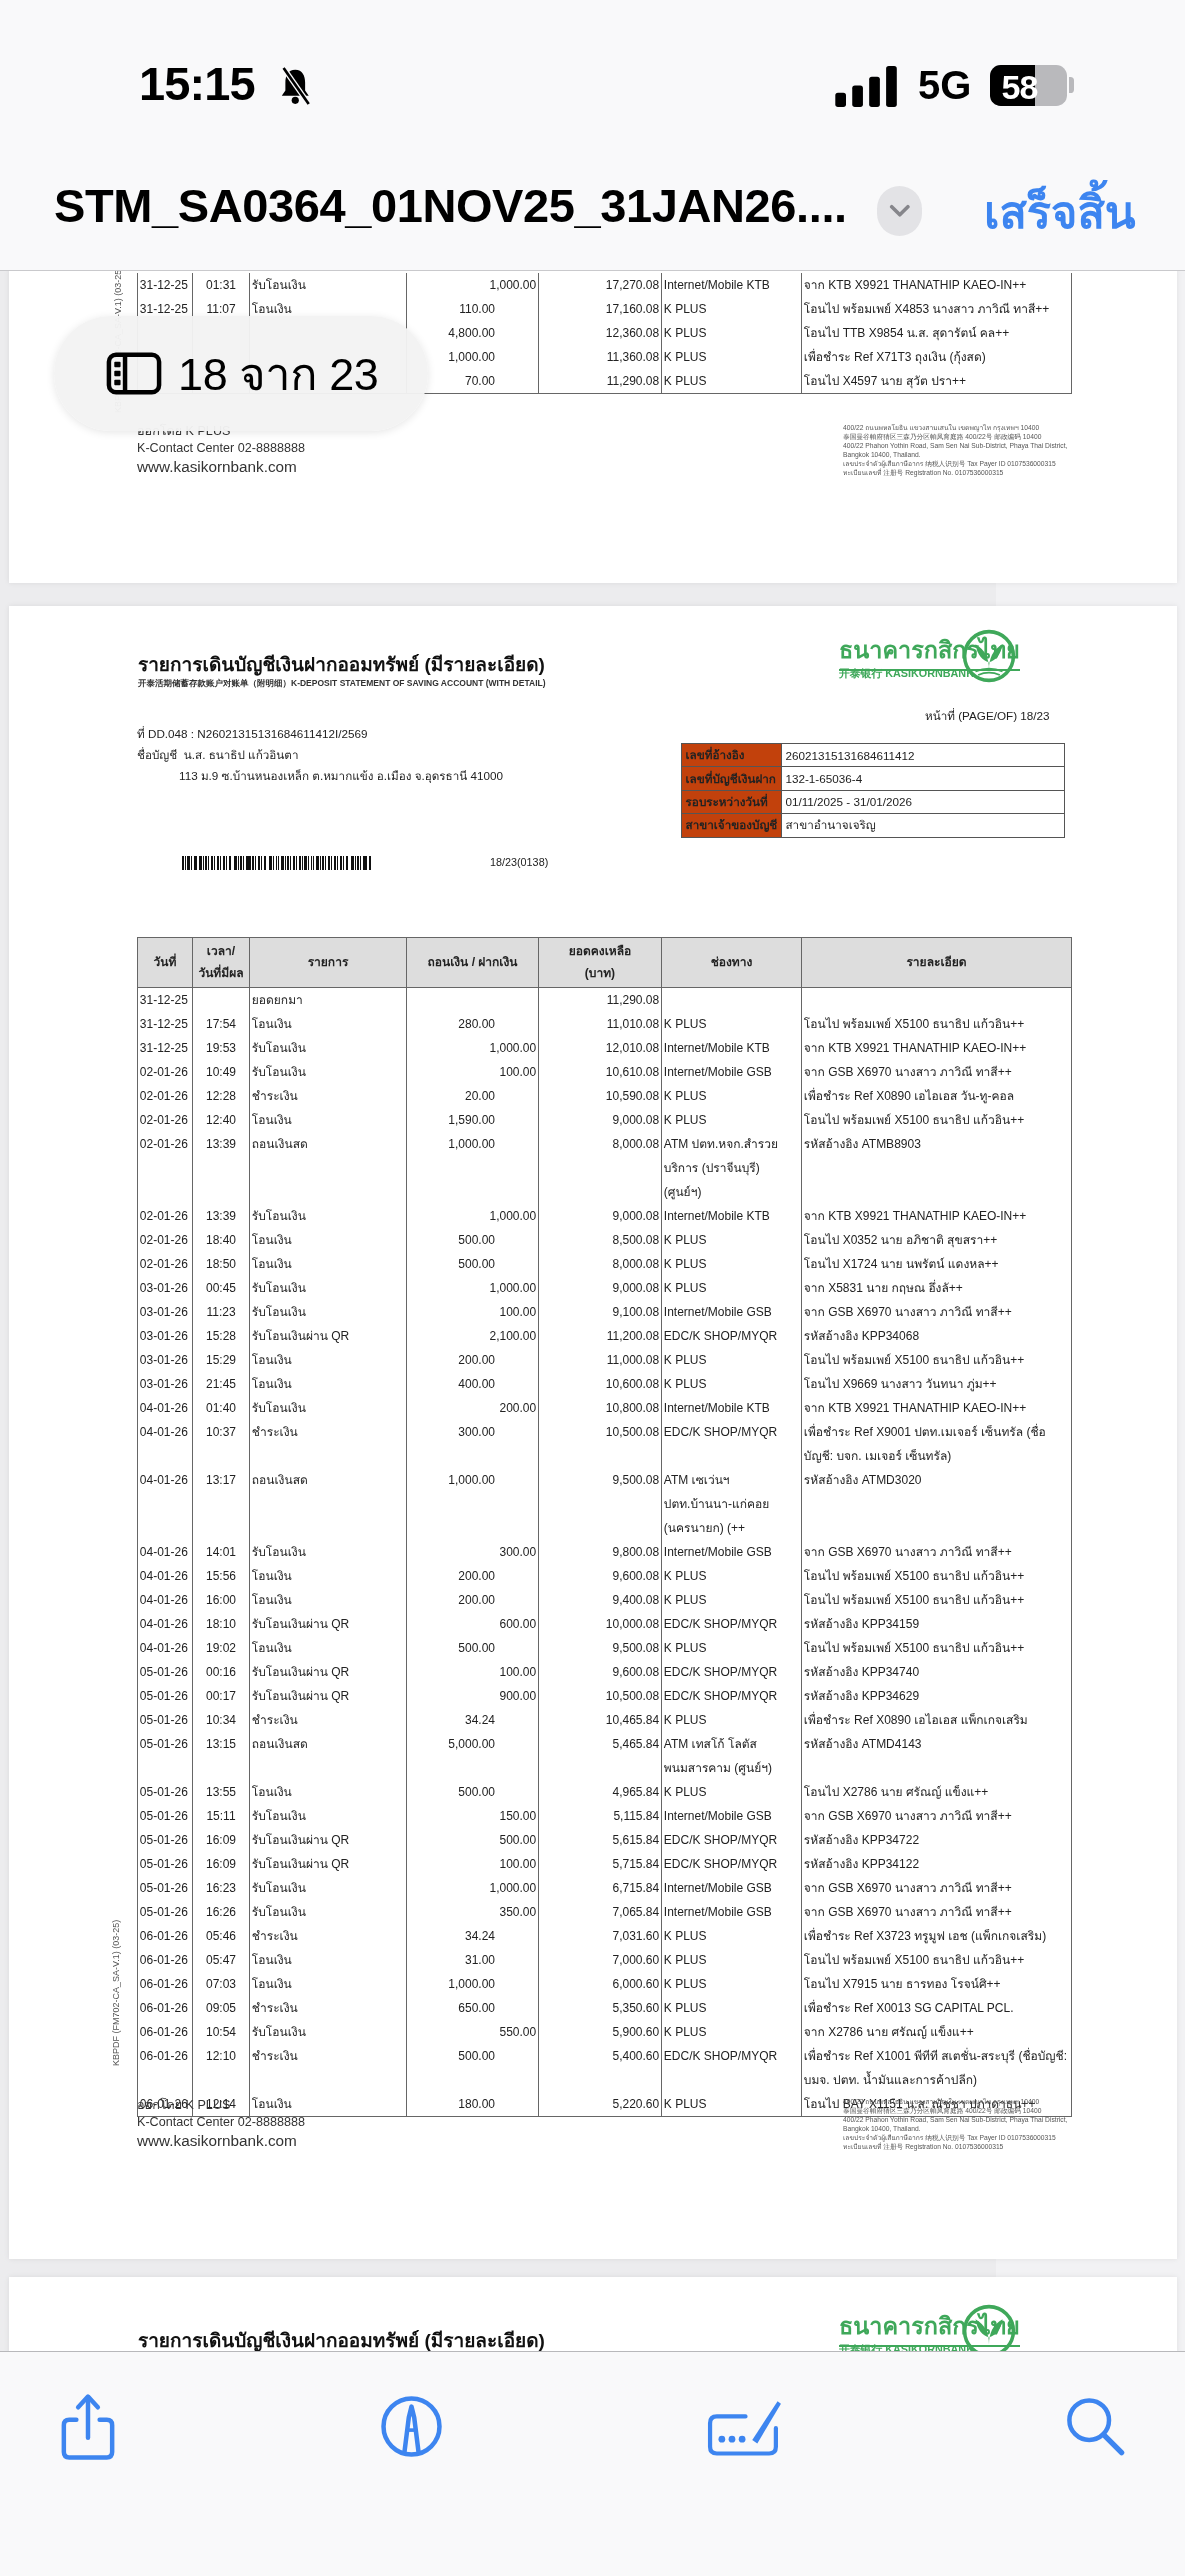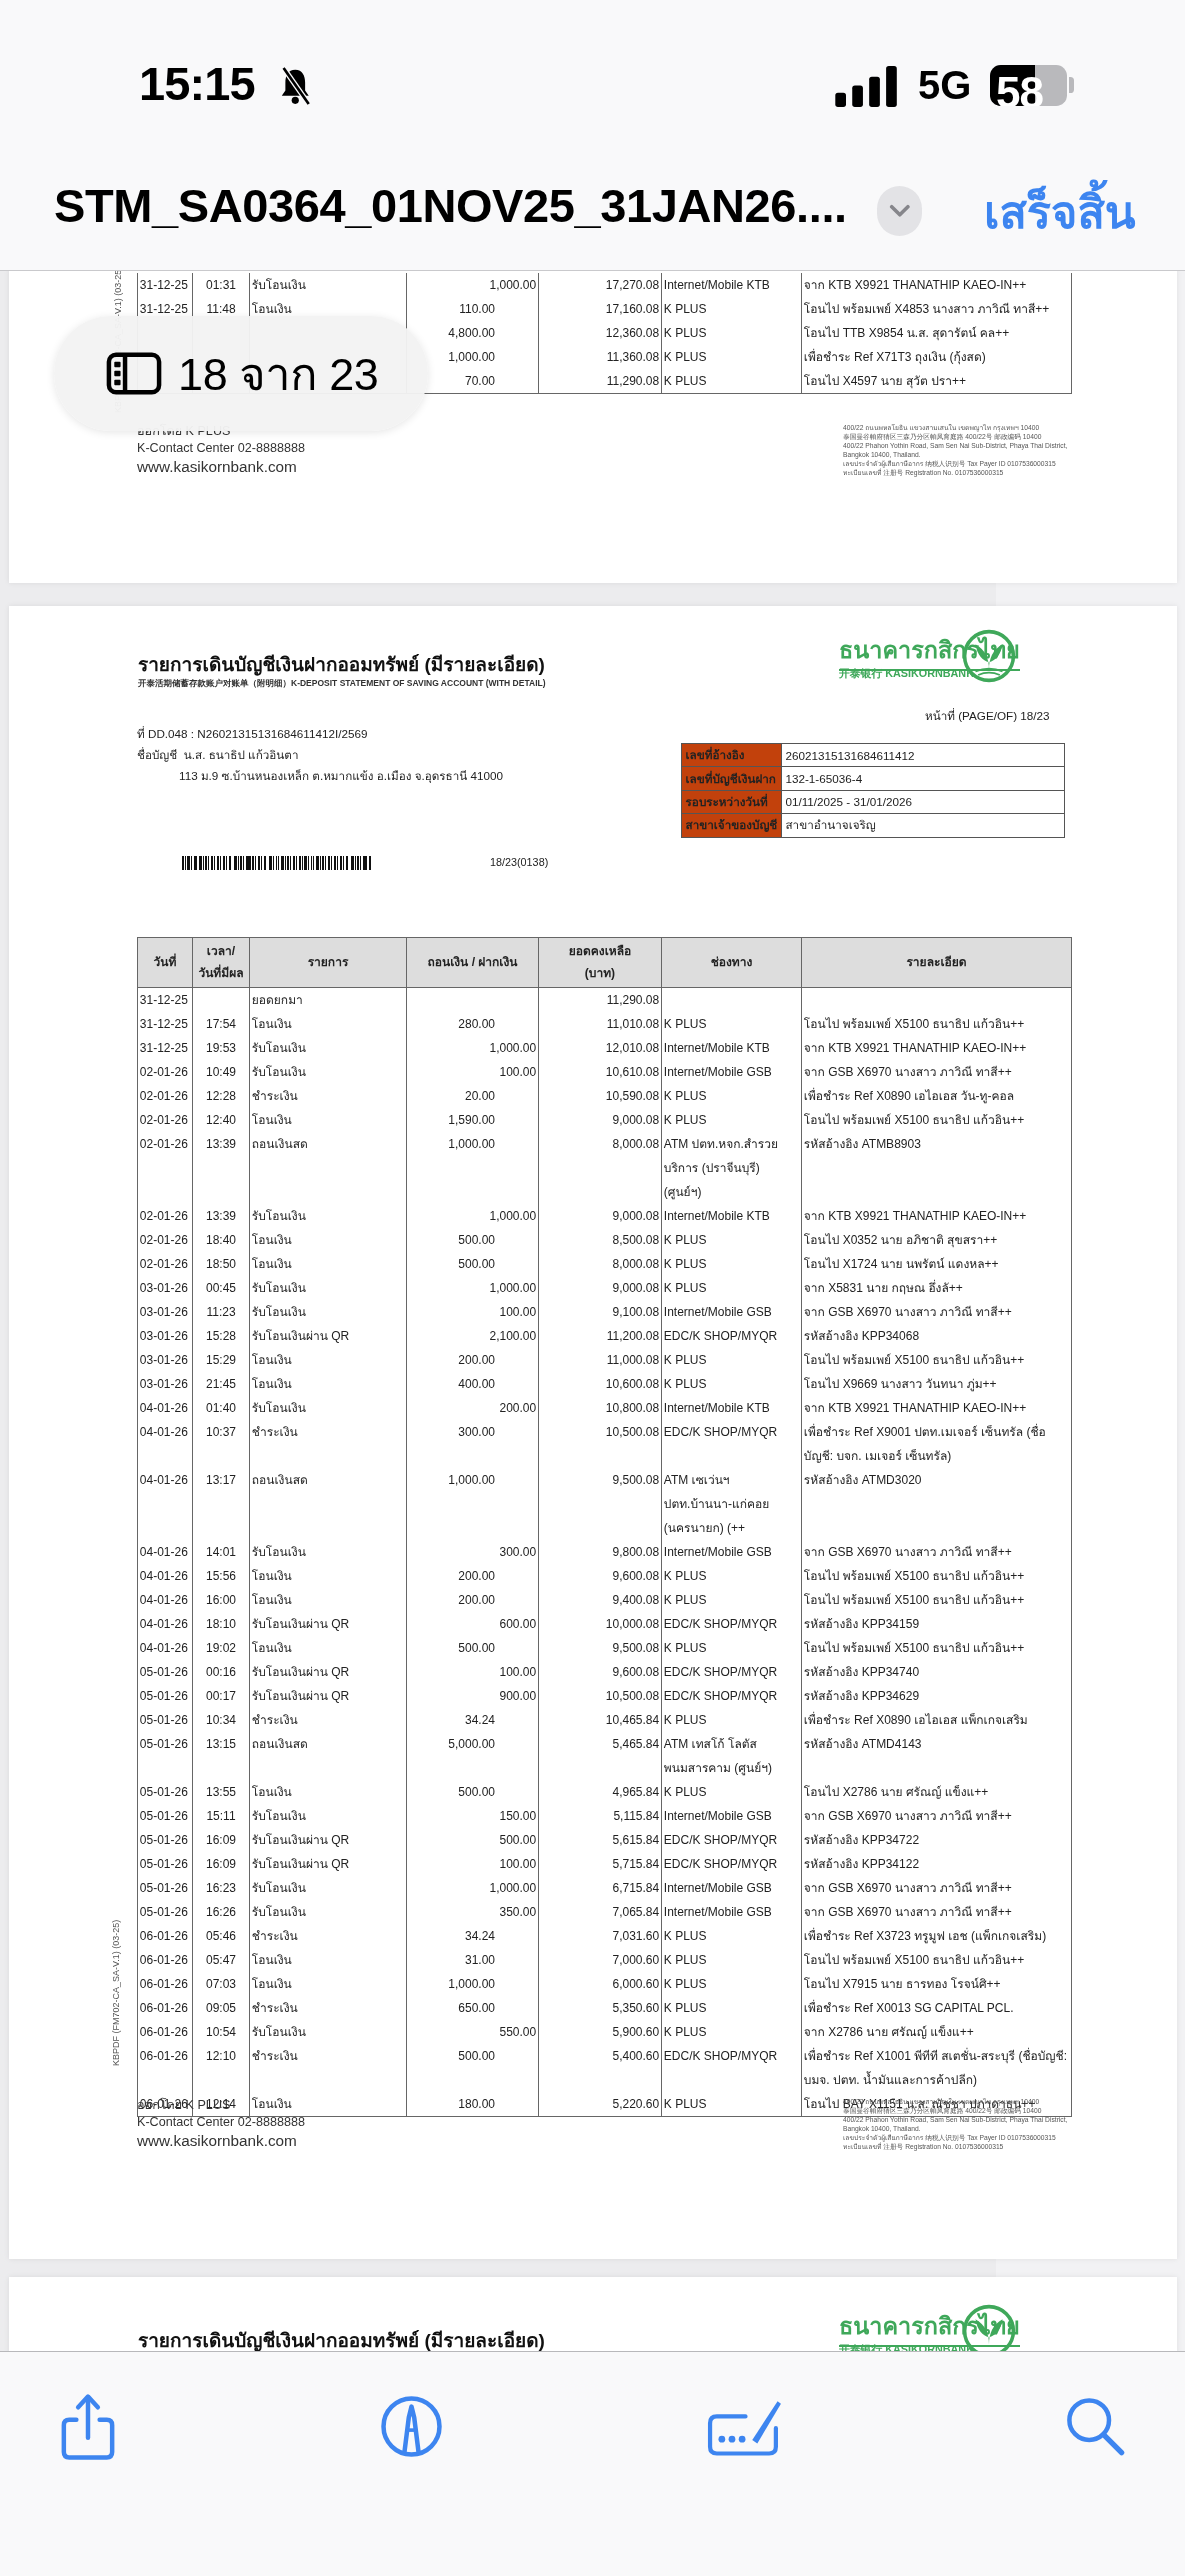--- a/index.html
+++ b/index.html
@@ -7,21 +7,21 @@
   .screen { position: relative; width: 996px; height: 2576px; background: #ececee; }
 
   
   .topbar { position: absolute; left: 0; top: 0; width: 1186px; height: 271px; background: #f9f9fa; border-bottom: 1.8px solid #c9c9cc; z-index: 20; }
   .status-time { position: absolute; left: 139px; top: 56px; font-size: 47px; font-weight: 700; letter-spacing: -0.9px; }
   .bell-mute { position: absolute; left: 280px; top: 66px; width: 30.5px; height: 40px; }
   .signal { position: absolute; left: 835px; top: 66px; width: 63px; height: 41px; }
   .net { position: absolute; left: 918px; top: 63px; font-size: 40px; font-weight: 600; }
   .battery { position: absolute; left: 990px; top: 65px; width: 77px; height: 41px; border-radius: 10.8px; background: #b9b9bc; overflow: hidden; }
   .battery .fill { position: absolute; left: 0; top: 0; bottom: 0; width: 58%; background: #000; }
-  .battery .pct { position: absolute; left: 0; right: 18px; top: 2.7px; text-align: center; font-size: 44px; font-weight: 700; color: #fff; letter-spacing: -0.9px; }
+  .battery .pct { position: absolute; left: 0; right: 18px; top: 2.7px; text-align: center; font-size: 34px; font-weight: 700; color: #fff; letter-spacing: -0.9px; }
   .battery-tip { position: absolute; left: 1069px; top: 77px; width: 5.4px; height: 16px; border-radius: 0 3.6px 3.6px 0; background: #b9b9bc; }
 
   .doc-title { position: absolute; left: 54px; top: 178px; font-size: 47px; font-weight: 700; letter-spacing: -0.4px; white-space: nowrap; }
   .title-chevron { position: absolute; left: 877px; top: 186px; width: 45px; height: 50px; border-radius: 22.5px; background: #e3e3e6; display: flex; align-items: center; justify-content: center; }
   .done-btn { position: absolute; left: 984px; top: 176px; font-size: 45px; font-weight: 700; color: #3d85f0; white-space: nowrap; }
 
   
   .page { position: absolute; left: 9px; width: 1168px; background: #fff; box-shadow: 0 0 5.4px rgba(0,0,0,0.08); }
   .page-prev { top: 269px; height: 314px; }
   .page-cur { top: 606px; height: 1653px; }
@@ -117,21 +117,21 @@
             <td style="height: 24px;">31-12-25</td>
             <td class="c" style="height: 24px;">01:31</td>
             <td style="height: 24px;">รับโอนเงิน</td>
             <td class="num" style="height: 24px;">1,000.00</td>
             <td class="num" style="height: 24px;">17,270.08</td>
             <td style="height: 24px;">Internet/Mobile KTB</td>
             <td style="height: 24px;">จาก KTB X9921 THANATHIP KAEO-IN++</td>
           </tr>
           <tr>
             <td style="height: 24px;">31-12-25</td>
-            <td class="c" style="height: 24px;">11:48</td>
+            <td class="c" style="height: 24px;">11:07</td>
             <td style="height: 24px;">โอนเงิน</td>
             <td class="num wd" style="height: 24px;">110.00</td>
             <td class="num" style="height: 24px;">17,160.08</td>
             <td style="height: 24px;">K PLUS</td>
             <td style="height: 24px;">โอนไป พร้อมเพย์ X4853 นางสาว ภาวิณี ทาสี++</td>
           </tr>
           <tr>
             <td style="height: 24px;"></td>
             <td class="c" style="height: 24px;"></td>
             <td style="height: 24px;"></td>

